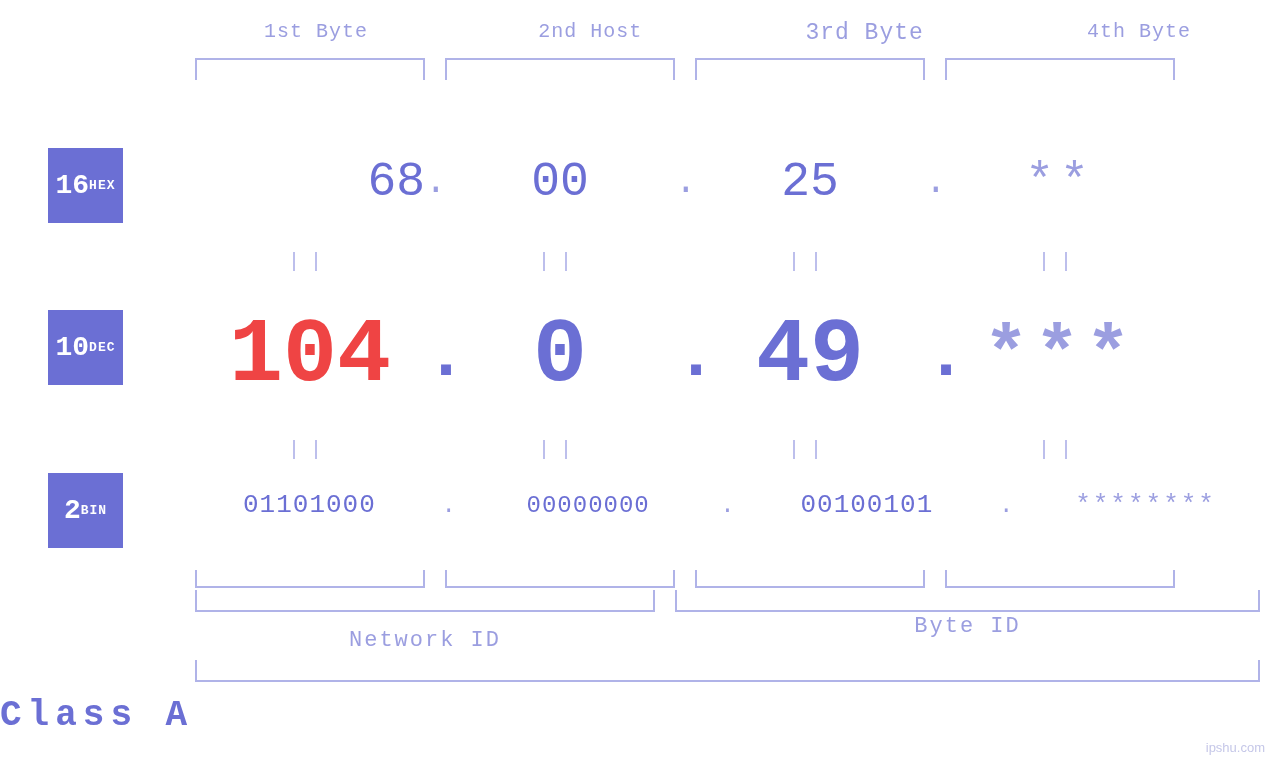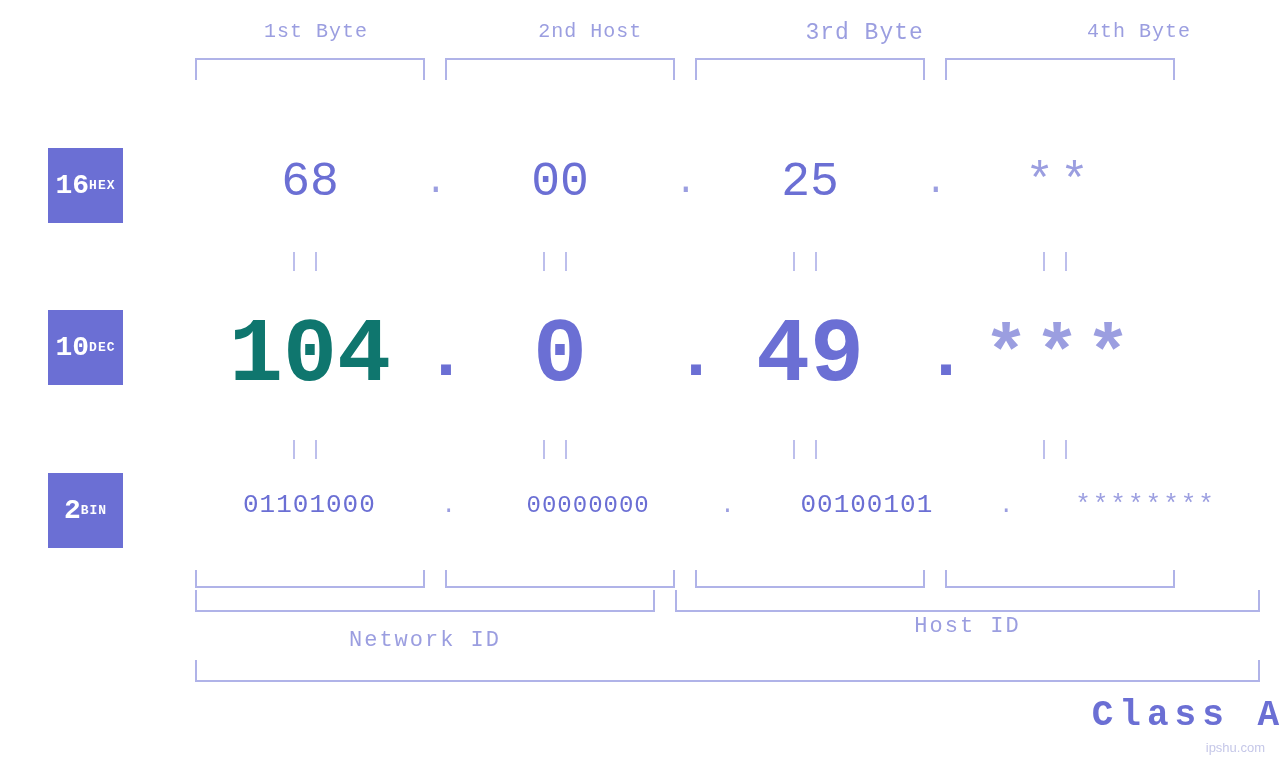--- a/index.html
+++ b/index.html
@@ -94,21 +94,21 @@
     <div style="width:20px;"></div>
     <div style="width:230px; height:22px; border-top:2px solid #b0b3e8; border-left:2px solid #b0b3e8; border-right:2px solid #b0b3e8;"></div>
   </div>
 
   <div class="badge badge-hex">
     <span class="badge-num">16</span>
     <span class="badge-label">HEX</span>
   </div>
 
   <div style="position:absolute; top:155px; left:195px; width:1065px; display:flex; align-items:center;">
-    <div style="width:230px; text-align:center; color:#6b6fd4; font-size:48px; font-family:'Courier New',Courier,monospace;">68</div>
+    <div style="width:230px; text-align:right; color:#6b6fd4; font-size:48px; font-family:'Courier New',Courier,monospace;">68</div>
     <div style="width:20px; text-align:center; color:#9b9ee0; font-size:36px;">.</div>
     <div style="width:230px; text-align:center; color:#6b6fd4; font-size:48px; font-family:'Courier New',Courier,monospace;">00</div>
     <div style="width:20px; text-align:center; color:#9b9ee0; font-size:36px;">.</div>
     <div style="width:230px; text-align:center; color:#6b6fd4; font-size:48px; font-family:'Courier New',Courier,monospace;">25</div>
     <div style="width:20px; text-align:center; color:#9b9ee0; font-size:36px;">.</div>
     <div style="width:230px; text-align:center; color:#9b9ee0; font-size:48px; font-family:'Courier New',Courier,monospace; letter-spacing:6px;">**</div>
   </div>
 
   <div class="eq-row-hex">
     <div style="margin-left:195px; width:1065px; display:flex; align-items:center;">
@@ -121,21 +121,21 @@
       <div style="width:230px; text-align:center; color:#b0b3e8; font-size:20px; letter-spacing:10px;">||</div>
     </div>
   </div>
 
   <div class="badge badge-dec">
     <span class="badge-num">10</span>
     <span class="badge-label">DEC</span>
   </div>
 
   <div style="position:absolute; top:305px; left:195px; width:1065px; display:flex; align-items:center;">
-    <div style="width:230px; text-align:center; color:#0f766e; font-size:90px; font-weight:bold; font-family:'Courier New',Courier,monospace;">104</div>
+    <div style="width:230px; text-align:center; color:#ef4444; font-size:90px; font-weight:bold; font-family:'Courier New',Courier,monospace;">104</div>
     <div style="width:20px; text-align:center; color:#6b6fd4; font-size:70px; font-weight:bold;">.</div>
     <div style="width:230px; text-align:center; color:#6b6fd4; font-size:90px; font-weight:bold; font-family:'Courier New',Courier,monospace;">0</div>
     <div style="width:20px; text-align:center; color:#6b6fd4; font-size:70px; font-weight:bold;">.</div>
     <div style="width:230px; text-align:center; color:#6b6fd4; font-size:90px; font-weight:bold; font-family:'Courier New',Courier,monospace;">49</div>
     <div style="width:20px; text-align:center; color:#6b6fd4; font-size:70px; font-weight:bold;">.</div>
     <div style="width:230px; text-align:center; color:#9b9ee0; font-size:75px; font-weight:bold; font-family:'Courier New',Courier,monospace; letter-spacing:6px;">***</div>
   </div>
 
   <div class="eq-row-dec">
     <div style="margin-left:195px; width:1065px; display:flex; align-items:center;">
@@ -175,21 +175,21 @@
   </div>
 
   <div style="position:absolute; top:590px; left:195px; width:1065px; display:flex;">
     <div style="width:460px; height:22px; border-bottom:2px solid #b0b3e8; border-left:2px solid #b0b3e8; border-right:2px solid #b0b3e8;"></div>
     <div style="width:20px;"></div>
     <div style="width:585px; height:22px; border-bottom:2px solid #b0b3e8; border-left:2px solid #b0b3e8; border-right:2px solid #b0b3e8;"></div>
   </div>
 
   <div style="position:absolute; top:628px; left:195px; width:460px; text-align:center; color:#9b9ee0; font-size:22px; font-family:'Courier New',Courier,monospace; letter-spacing:2px;">Network ID</div>
 
-  <div style="position:absolute; top:614px; left:675px; width:585px; text-align:center; color:#9b9ee0; font-size:22px; font-family:'Courier New',Courier,monospace; letter-spacing:2px;">Host ID</div>
+  <div style="position:absolute; top:614px; left:675px; width:585px; text-align:center; color:#9b9ee0; font-size:22px; font-family:'Courier New',Courier,monospace; letter-spacing:2px;">Byte ID</div>
 
   <div style="position:absolute; top:660px; left:195px; width:1065px; height:22px; border-bottom:2px solid #b0b3e8; border-left:2px solid #b0b3e8; border-right:2px solid #b0b3e8;"></div>
 
-  <div style="position:absolute; top:695px; width:1285px; text-align:right; color:#6b6fd4; font-size:36px; font-family:'Courier New',Courier,monospace; font-weight:bold; letter-spacing:6px;">Class A</div>
+  <div style="position:absolute; top:695px; width:1285px; text-align:left; color:#6b6fd4; font-size:36px; font-family:'Courier New',Courier,monospace; font-weight:bold; letter-spacing:6px;">Class A</div>
 
   <div style="position:absolute; bottom:12px; right:20px; color:#c5c7e8; font-size:13px; font-family:Arial,sans-serif;">ipshu.com</div>
 
 </div>
 
 </body></html>

